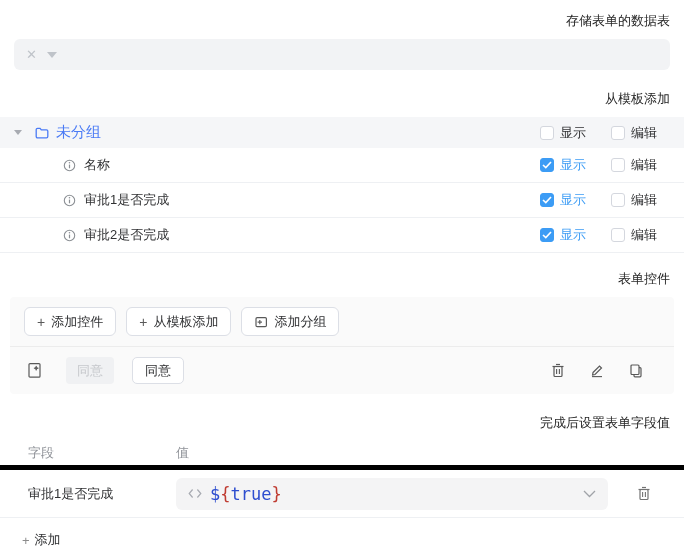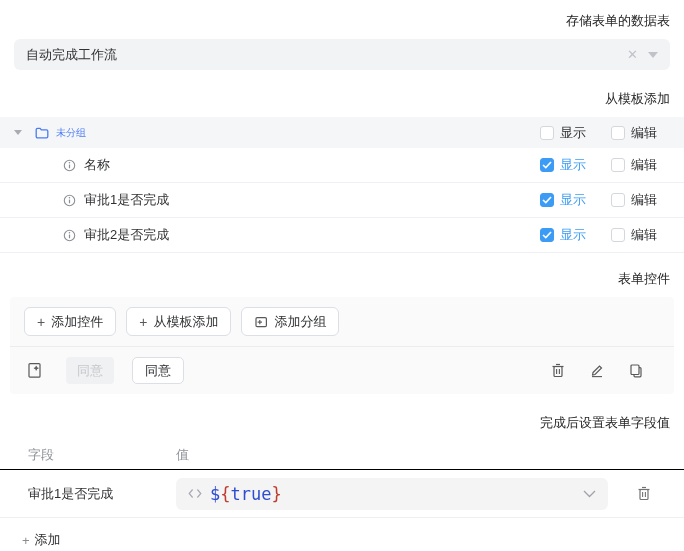--- a/index.html
+++ b/index.html
@@ -26,21 +26,21 @@
   
   .ftable { margin-top:9px; }
   .frow { display:flex; align-items:center; padding:0 20px 0 14px; }
   .frow.group { height:31px; background:#f5f6f8; }
   .frow.field { height:35px; border-bottom:1px solid #eef0f3; }
   .frow.field:first-of-type { border-top:none; }
   .collapse-caret {
     width:0; height:0; border-left:4.5px solid transparent; border-right:4.5px solid transparent;
     border-top:5.5px solid #a8abb2; margin-right:13px; cursor:pointer;
   }
-  .group-name { color:#4b7bf5; font-size:10px; display:flex; align-items:center; gap:7px; }
+  .group-name { color:#4b7bf5; font-size:15px; display:flex; align-items:center; gap:7px; }
   .field-name { color:#303133; display:flex; align-items:center; gap:8px; margin-left:49px; }
   .frow .spacer { flex:1; }
   .cb-cell { display:flex; align-items:center; gap:6px; width:60px; }
   .cb-cell + .cb-cell { margin-left:4px;justify-content:center; }
   .checkbox {
     width:14px; height:14px; border:1px solid #d4d7de; border-radius:3px; background:#fff;
     display:flex; align-items:center; justify-content:center; cursor:pointer; flex:none;
   }
   .checkbox.checked { background:#3c9cf5; border-color:#3c9cf5; }
   .cb-label { color:#303133; }
@@ -58,21 +58,21 @@
   .btn .plus { color:#595959; font-size:14px; line-height:1; }
   .tag-disabled {
     height:27px; padding:0 11px; background:#f0f1f3; border-radius:4px; color:#c6c8cc;
     display:inline-flex; align-items:center; font-size:13px; margin-left:12px;
   }
   .btn-agree { margin-left:8px; height:27px; border-radius:5px; }
   .icon-btn { width:20px; height:20px; display:flex; align-items:center; justify-content:center; cursor:pointer; }
   .right-icons { margin-left:auto; display:flex; gap:19px; padding-right:14px; }
 
   
-  .ctable-head { display:flex; height:30px; align-items:center; margin:8px 0 0; border-bottom:1px solid #000000; padding-left:28px; }
+  .ctable-head { display:flex; height:30px; align-items:center; margin:8px 0 0; border-bottom:5px solid #000000; padding-left:28px; }
   .chead-col { color:#909399; font-size:13px; }
   .chead-field { width:148px; }
   .crow { display:flex; align-items:center; height:48px; border-bottom:1px solid #eef0f3; padding-left:28px; }
   .crow-field { width:148px; color:#303133; }
   .value-input {
     width:432px; height:32px; background:#f4f4f5; border-radius:6px;
     display:flex; align-items:center; padding:0 12px; cursor:pointer; gap:8px;
   }
   .code { font-family:"DejaVu Sans Mono","Liberation Mono",monospace; font-size:17px; }
   .tok-blue { color:#2e4ecf; }
@@ -87,21 +87,20 @@
   svg { display:block; }
   .mt20 { margin-top:20px; }
   .mt17 { margin-top:17px; }
 </style>
 </head>
 <body>
 
 <div class="section-label" style="margin-top:12px;">存储表单的数据表</div>
 
 <div class="select-box">
-  <span class="select-value">自动完成工作流</span>
   <span class="clear-icon">✕</span>
   <span class="caret-down"></span>
 </div>
 
 <div class="section-label mt20">从模板添加</div>
 
 <div class="ftable">
 
   <div class="frow group">
     <span class="collapse-caret"></span>

